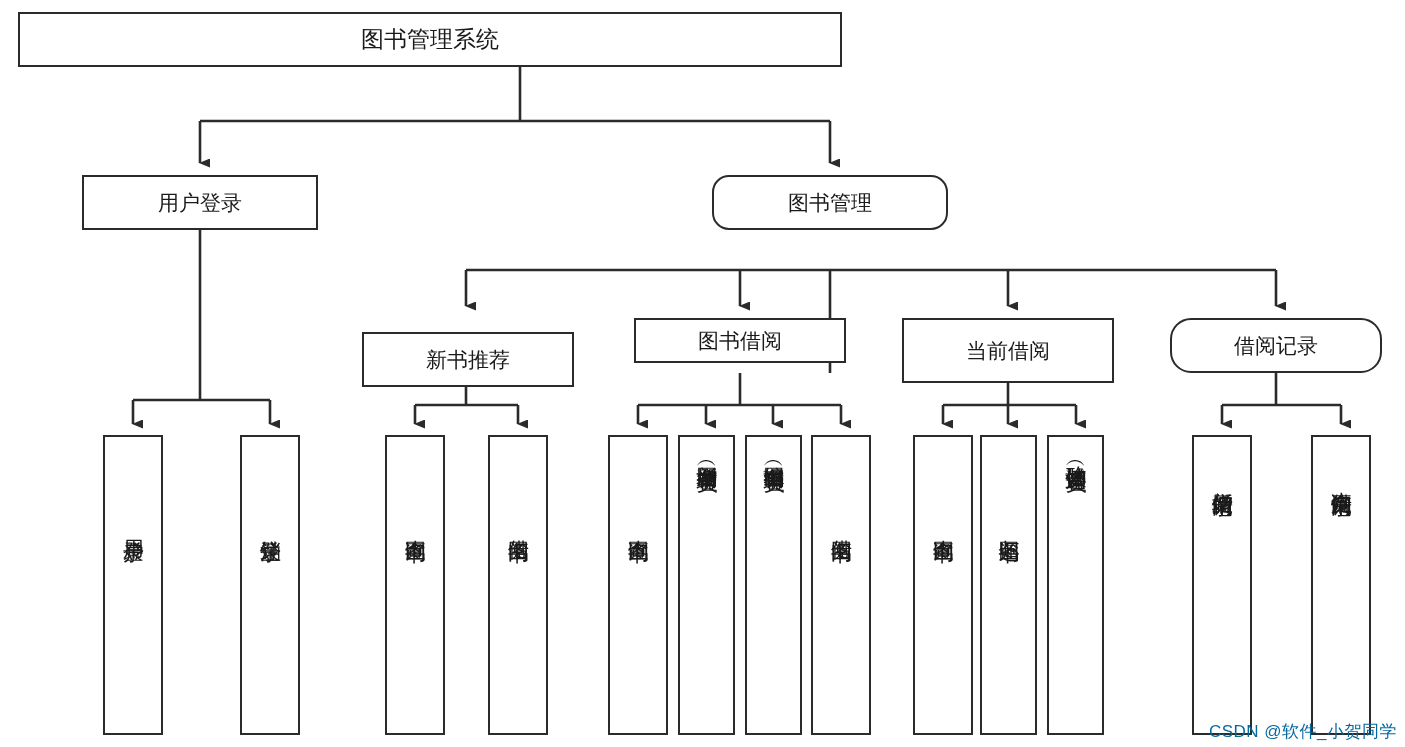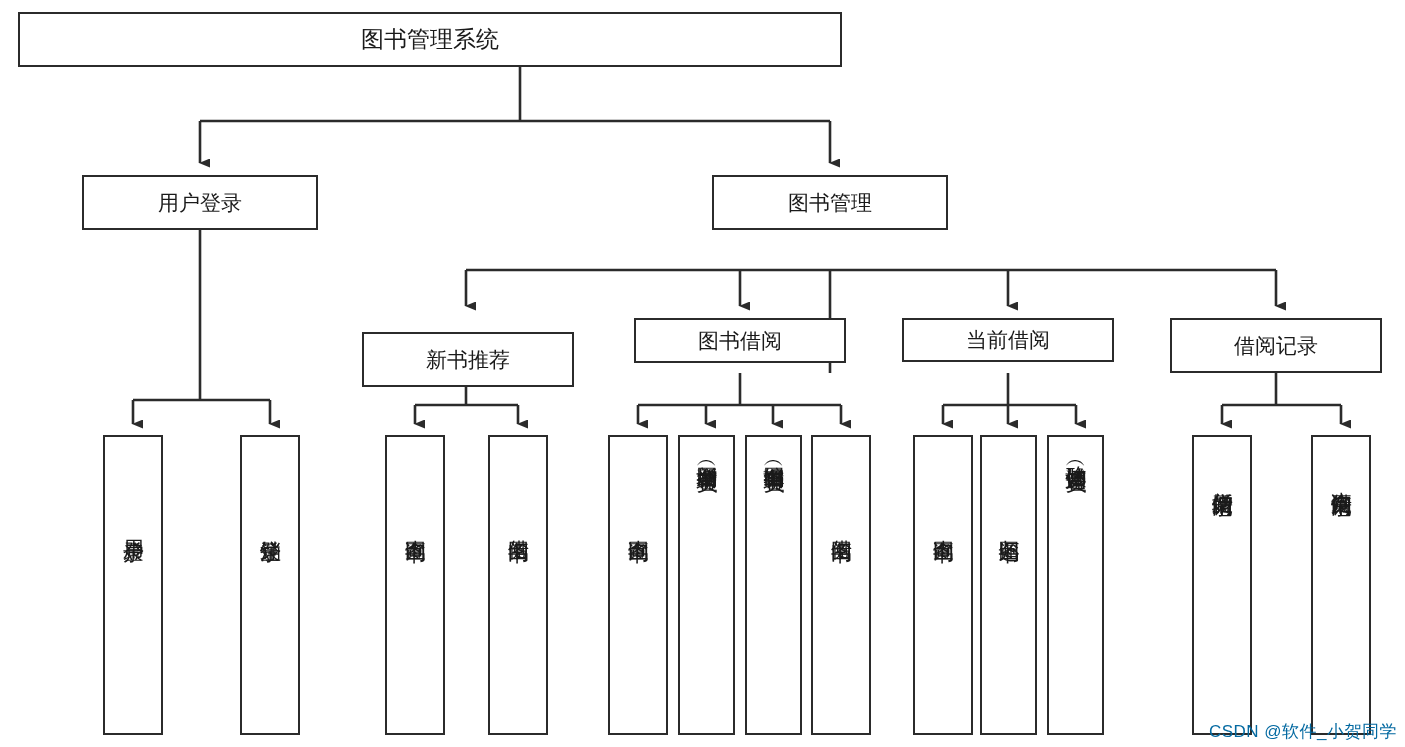--- a/index.html
+++ b/index.html
@@ -131,34 +131,34 @@
     </g>
   </svg>
 
   <div class="node root" style="left:18px; top:12px; width:824px; height:55px;">
     <span>图书管理系统</span>
   </div>
 
   <div class="node lvl1" style="left:82px; top:175px; width:236px; height:55px;">
     <span>用户登录</span>
   </div>
-  <div class="node lvl1" style="left:712px; top:175px; width:236px; height:55px;">
+  <div class="node lvl1" style="left:712px; top:175px; width:236px; height:55px;border-radius:17px;">
     <span>图书管理</span>
   </div>
 
   <div class="node lvl2" style="left:362px; top:332px; width:212px; height:55px;">
     <span>新书推荐</span>
   </div>
   <div class="node lvl2" style="left:634px; top:318px; width:212px; height:45px;">
     <span>图书借阅</span>
   </div>
-  <div class="node lvl2" style="left:902px; top:318px; width:212px; height:44px;">
+  <div class="node lvl2" style="left:902px; top:318px; width:212px; height:65px;">
     <span>当前借阅</span>
   </div>
-  <div class="node lvl2" style="left:1170px; top:318px; width:212px; height:55px;">
+  <div class="node lvl2" style="left:1170px; top:318px; width:212px; height:55px;border-radius:21px;">
     <span>借阅记录</span>
   </div>
 
   <div class="node leaf leaf-short" style="left:103px; top:435px; width:60px; height:300px;">
     <span class="vtext">用户登录</span>
   </div>
   <div class="node leaf leaf-short" style="left:240px; top:435px; width:60px; height:300px;">
     <span class="vtext">注销登录</span>
   </div>
 

